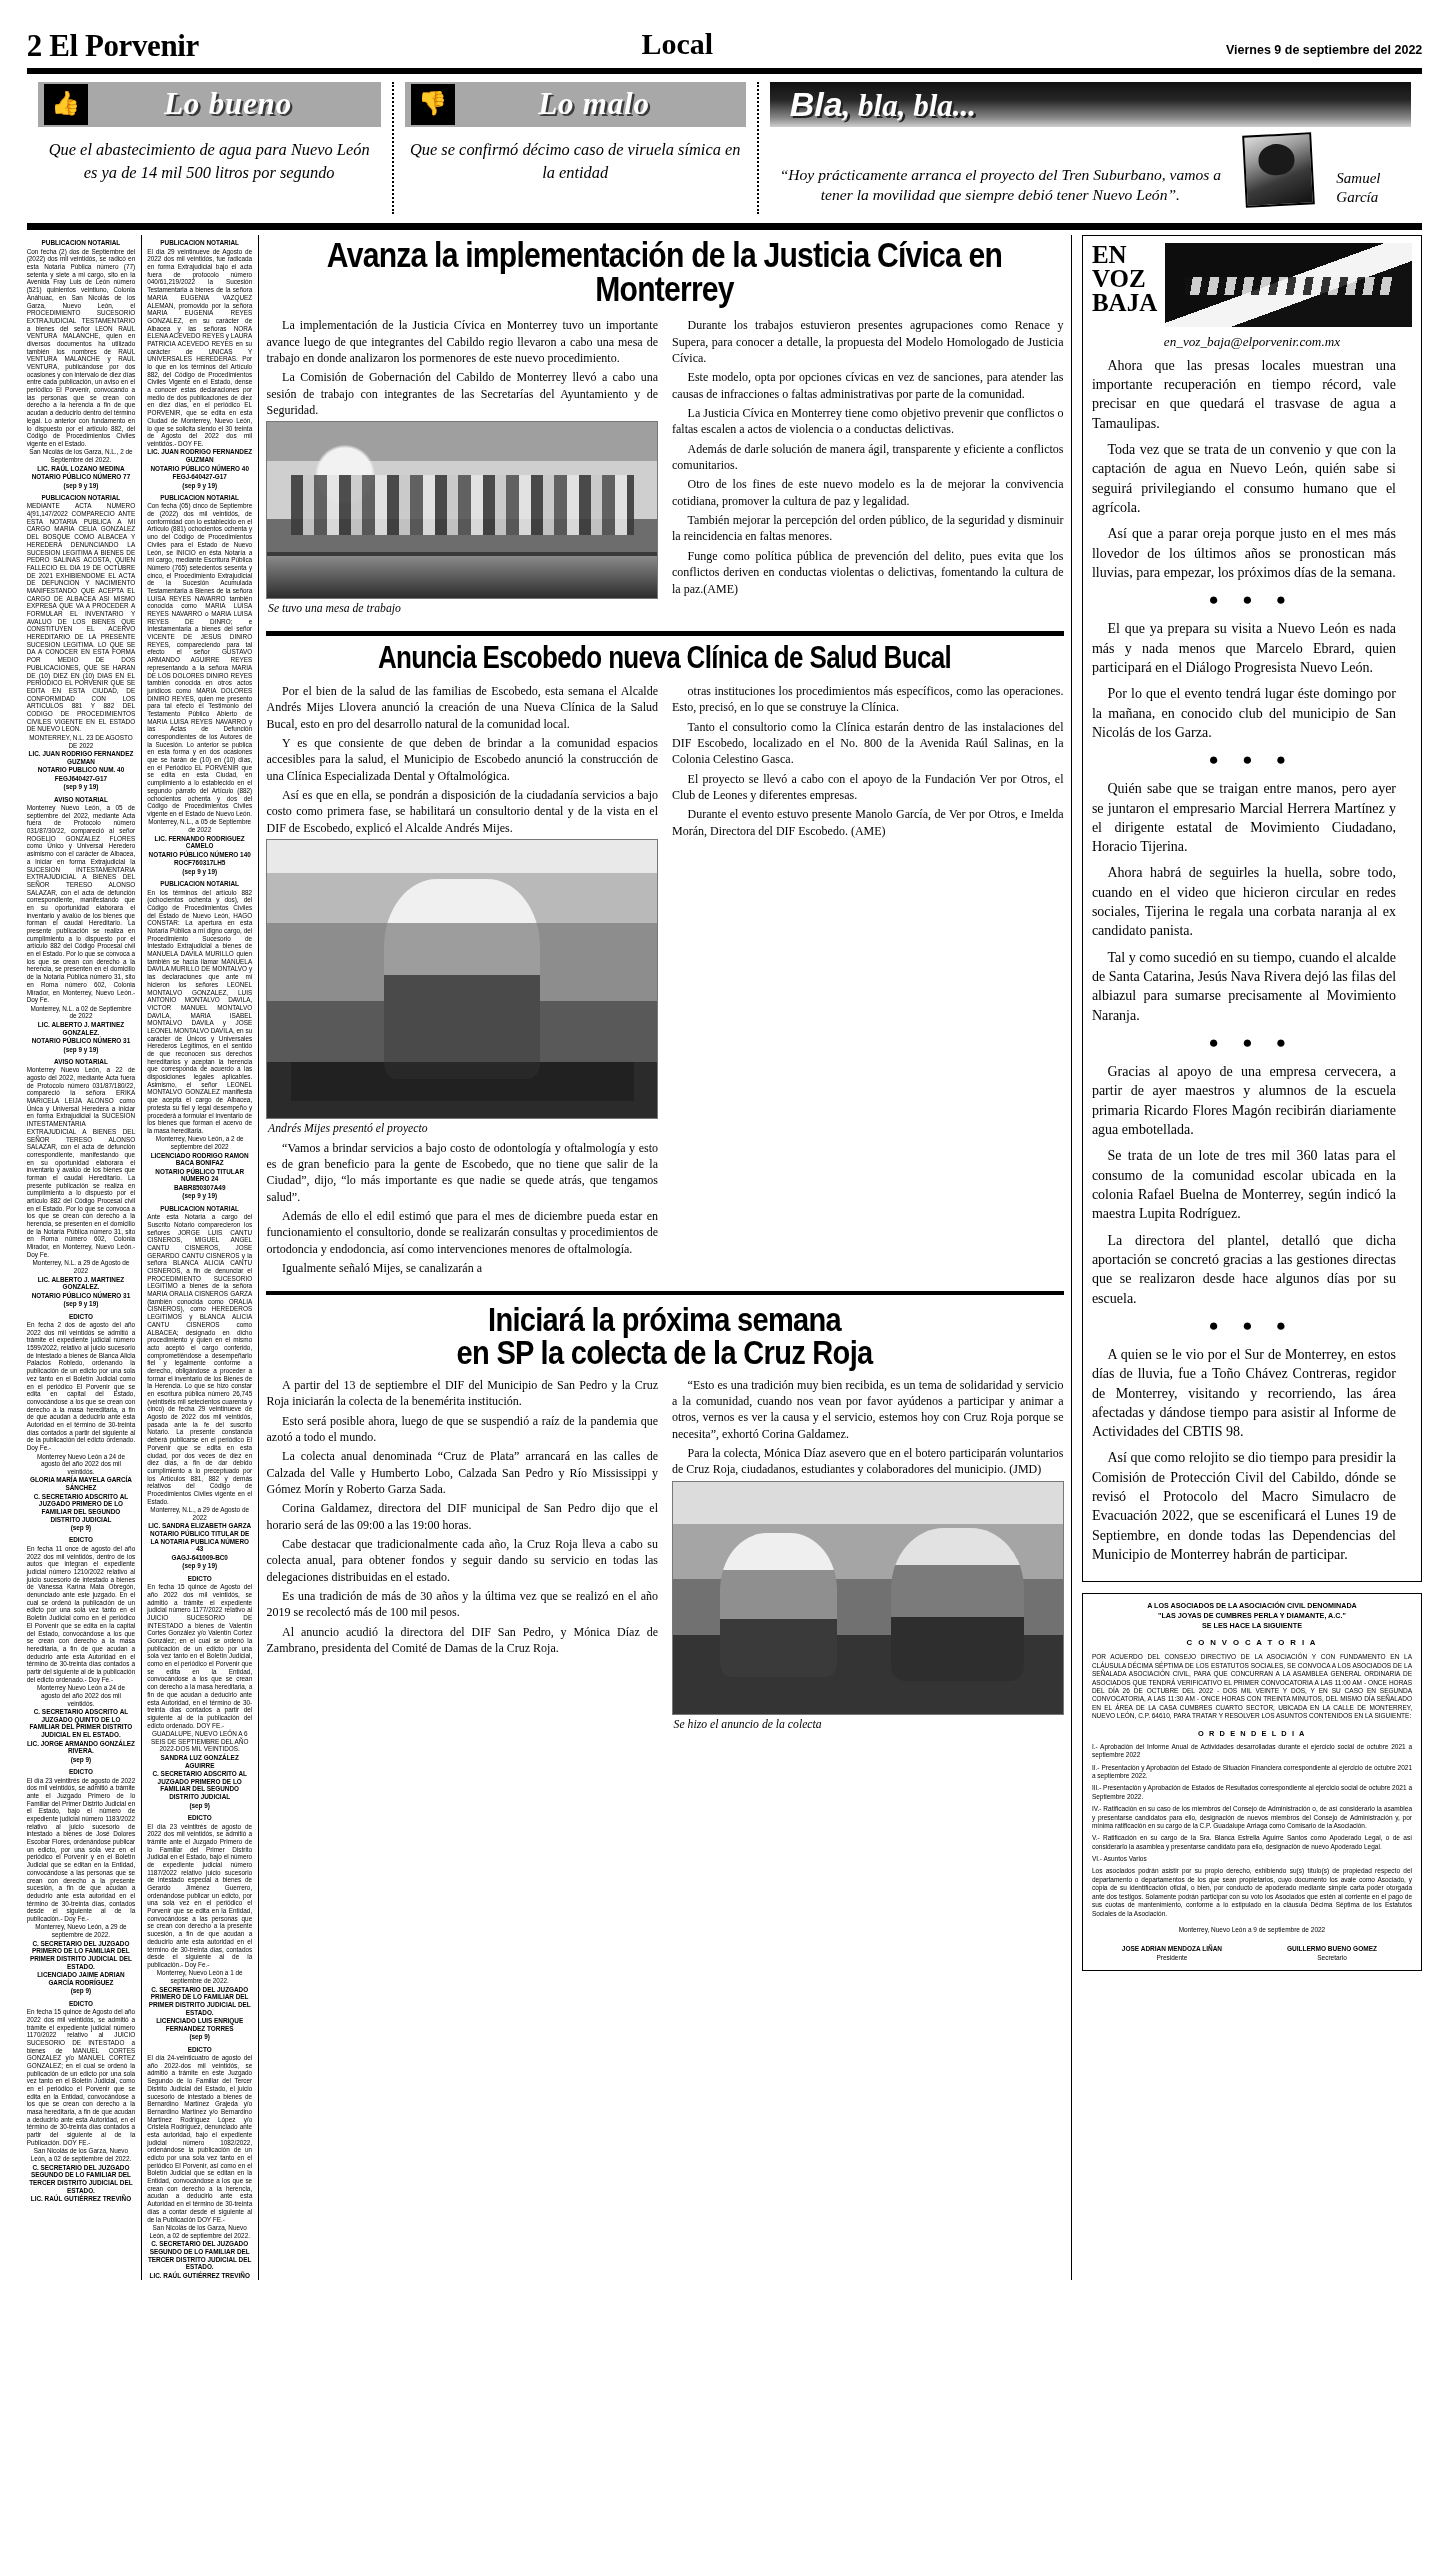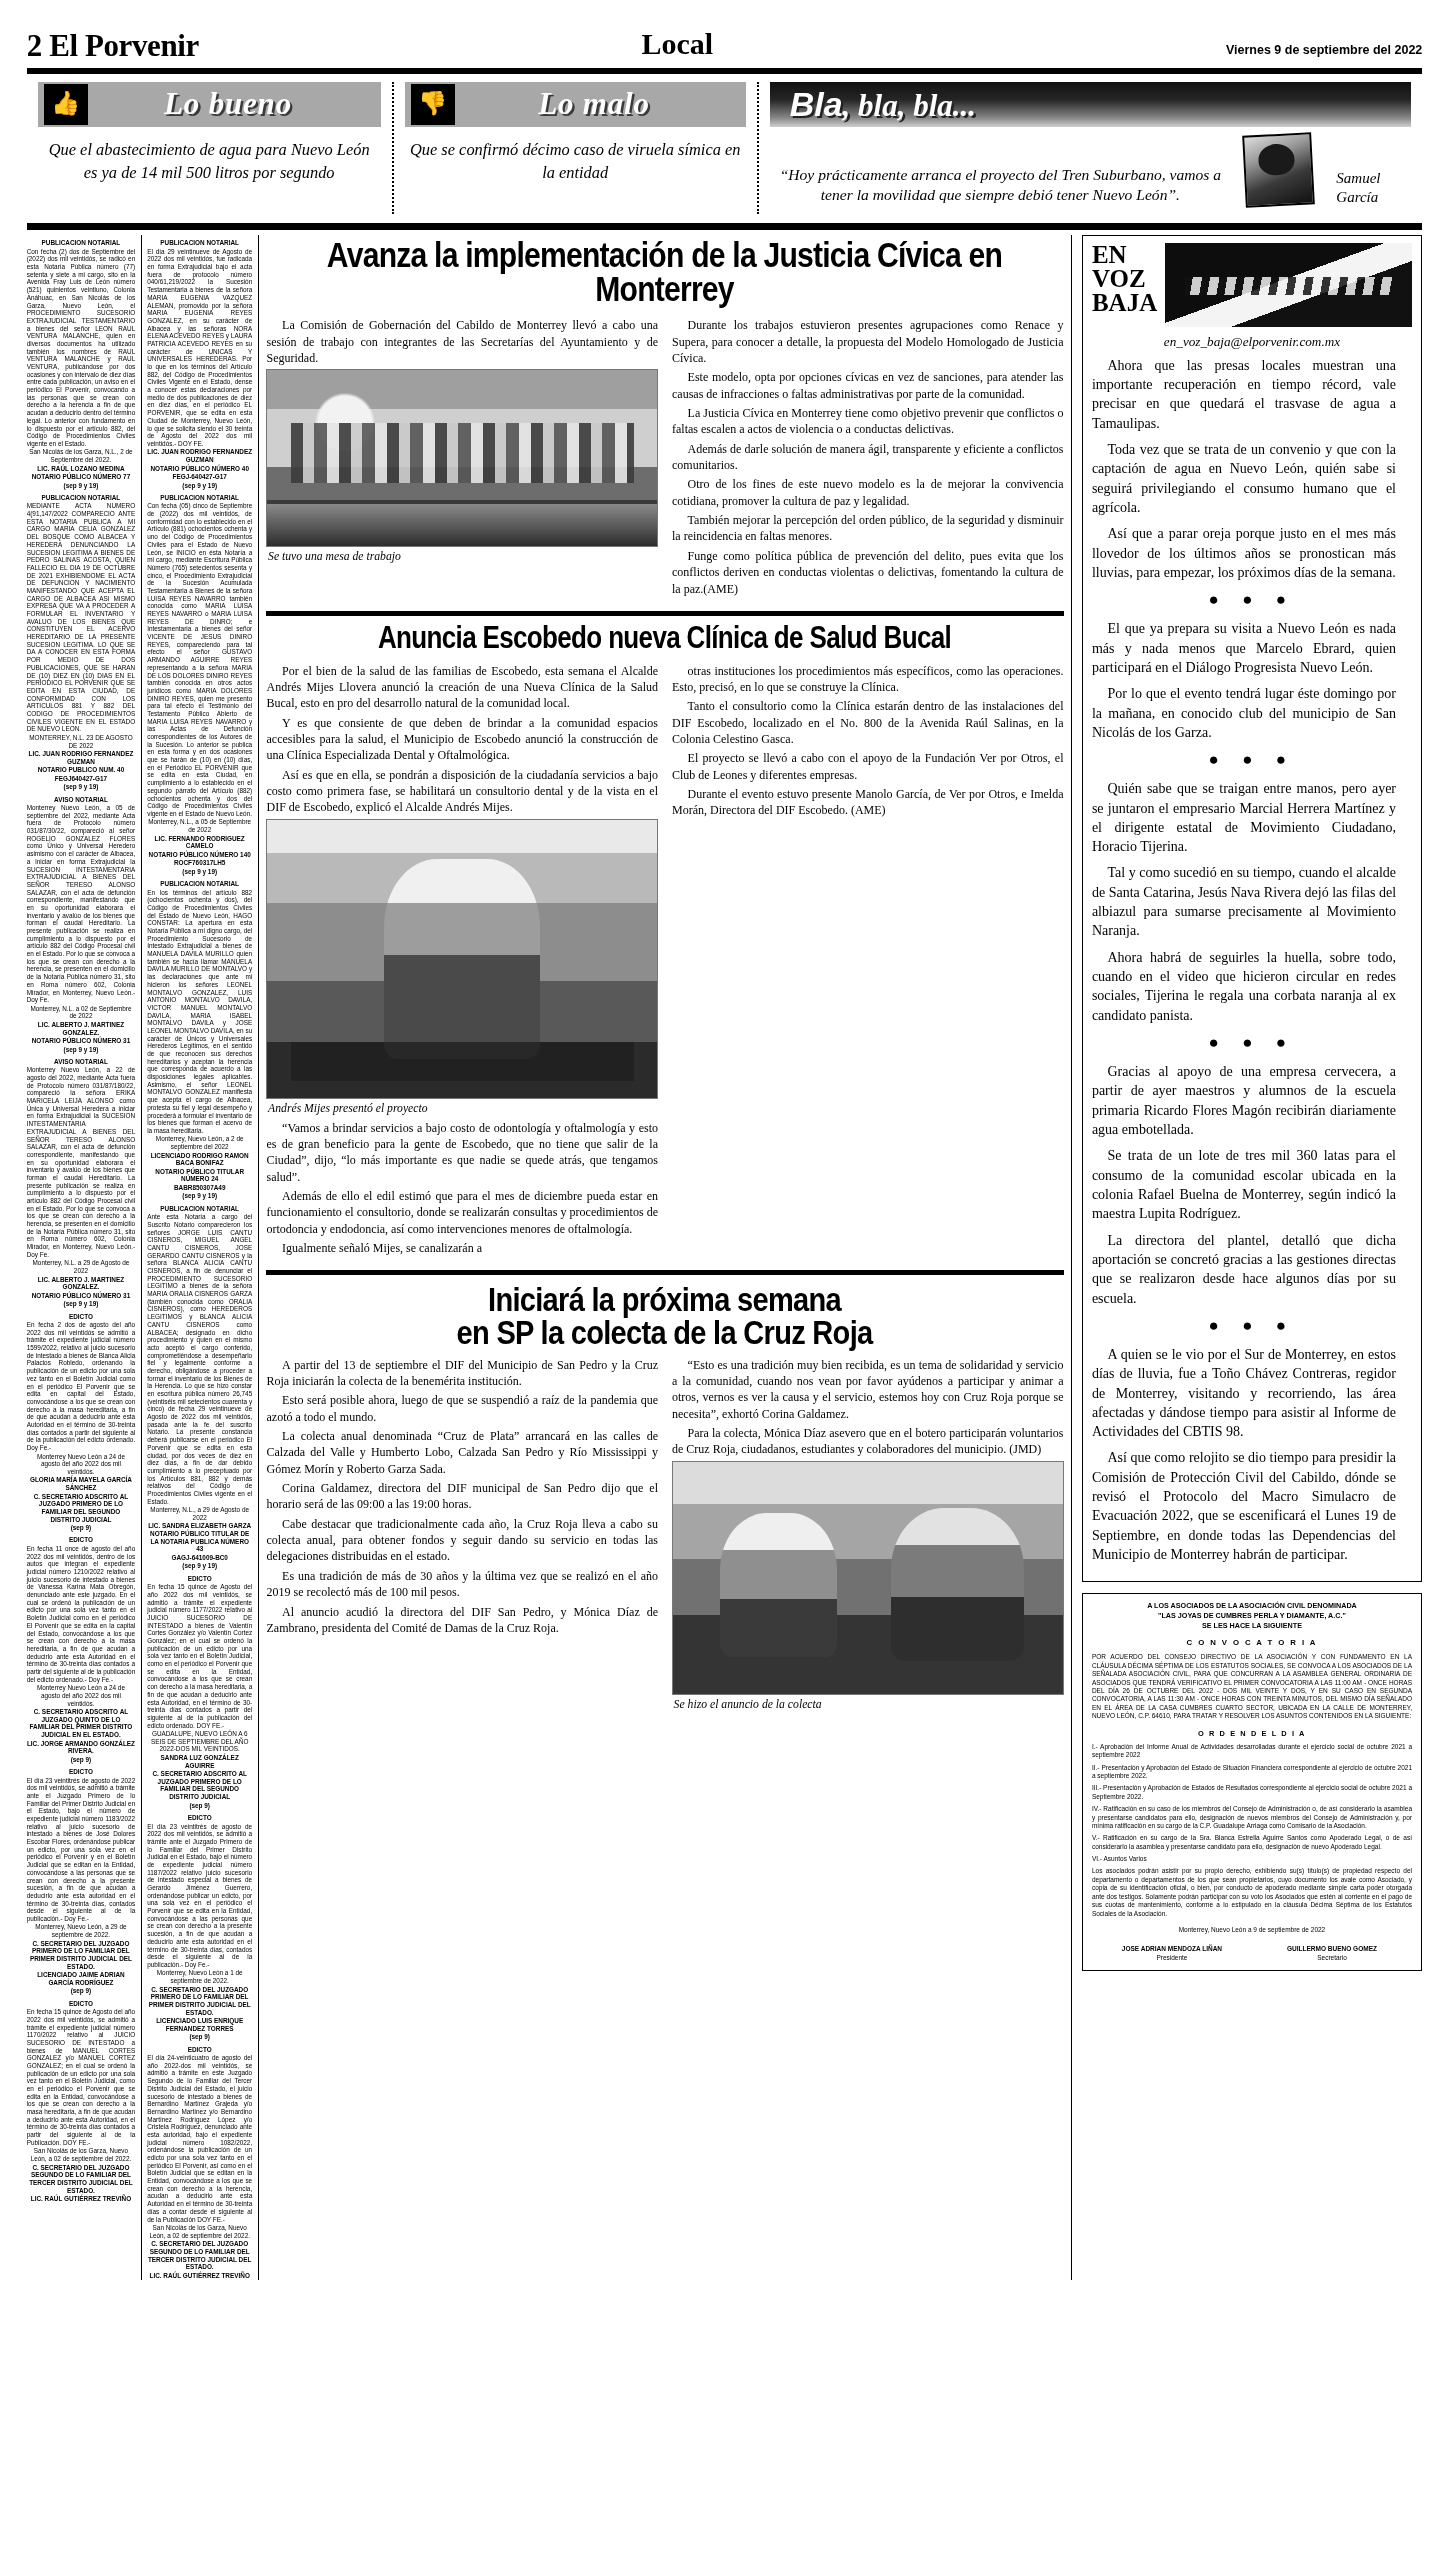--- a/index.html
+++ b/index.html
@@ -327,20 +327,21 @@
           <p class="nt-c">LIC. RAÚL GUTIÉRREZ TREVIÑO</p>
         </div>
     </div>
 
     <div class="col-main">
 
       <div>
         <div class="art-hl">Avanza la implementación de la Justicia Cívica en Monterrey</div>
         <div class="art-cols">
           <div class="art-col">
+            <p class="art-p">La implementación de la Justicia Cívica en Monterrey tuvo un importante avance luego de que integrantes del Cabildo regio llevaron a cabo una mesa de trabajo en donde analizaron los pormenores de este nuevo procedimiento.</p>
             <p class="art-p">La Comisión de Gobernación del Cabildo de Monterrey llevó a cabo una sesión de trabajo con integrantes de las Secretarías del Ayuntamiento y de Seguridad.</p>
             <div class="photo-box ph-mesa"></div>
             <div class="cap">Se tuvo una mesa de trabajo</div>
           </div>
           <div class="art-col">
             <p class="art-p">Durante los trabajos estuvieron presentes agrupaciones como Renace y Supera, para conocer a detalle, la propuesta del Modelo Homologado de Justicia Cívica.</p>
             <p class="art-p">Este modelo, opta por opciones cívicas en vez de sanciones, para atender las causas de infracciones o faltas administrativas por parte de la comunidad.</p>
             <p class="art-p">La Justicia Cívica en Monterrey tiene como objetivo prevenir que conflictos o faltas escalen a actos de violencia o a conductas delictivas.</p>
             <p class="art-p">Además de darle solución de manera ágil, transparente y eficiente a conflictos comunitarios.</p>
             <p class="art-p">Otro de los fines de este nuevo modelo es la de mejorar la convivencia cotidiana, promover la cultura de paz y legalidad.</p>
@@ -415,22 +416,22 @@
         <p class="voz-p">Ahora que las presas locales muestran una importante recuperación en tiempo récord, vale precisar en que quedará el trasvase de agua a Tamaulipas.</p>
         <p class="voz-p">Toda vez que se trata de un convenio y que con la captación de agua en Nuevo León, quién sabe si seguirá privilegiando el consumo humano que el agrícola.</p>
         <p class="voz-p">Así que a parar oreja porque justo en el mes más llovedor de los últimos años se pronostican más lluvias, para empezar, los próximos días de la semana.</p>
         <div class="dots">● ● ●</div>
 
         <p class="voz-p">El que ya prepara su visita a Nuevo León es nada más y nada menos que Marcelo Ebrard, quien participará en el Diálogo Progresista Nuevo León.</p>
         <p class="voz-p">Por lo que el evento tendrá lugar éste domingo por la mañana, en conocido club del municipio de San Nicolás de los Garza.</p>
         <div class="dots">● ● ●</div>
 
         <p class="voz-p">Quién sabe que se traigan entre manos, pero ayer se juntaron el empresario Marcial Herrera Martínez y el dirigente estatal de Movimiento Ciudadano, Horacio Tijerina.</p>
+        <p class="voz-p">Ahora habrá de seguirles la huella, sobre todo, cuando en el video que hicieron circular en redes sociales, Tijerina le regala una corbata naranja al ex candidato panista.</p>
         <p class="voz-p">Tal y como sucedió en su tiempo, cuando el alcalde de Santa Catarina, Jesús Nava Rivera dejó las filas del albiazul para sumarse precisamente al Movimiento Naranja.</p>
-        <p class="voz-p">Ahora habrá de seguirles la huella, sobre todo, cuando en el video que hicieron circular en redes sociales, Tijerina le regala una corbata naranja al ex candidato panista.</p>
         <div class="dots">● ● ●</div>
 
         <p class="voz-p">Gracias al apoyo de una empresa cervecera, a partir de ayer maestros y alumnos de la escuela primaria Ricardo Flores Magón recibirán diariamente agua embotellada.</p>
         <p class="voz-p">Se trata de un lote de tres mil 360 latas para el consumo de la comunidad escolar ubicada en la colonia Rafael Buelna de Monterrey, según indicó la maestra Lupita Rodríguez.</p>
         <p class="voz-p">La directora del plantel, detalló que dicha aportación se concretó gracias a las gestiones directas que se realizaron desde hace algunos días por su escuela.</p>
         <div class="dots">● ● ●</div>
 
         <p class="voz-p">A quien se le vio por el Sur de Monterrey, en estos días de lluvia, fue a Toño Chávez Contreras, regidor de Monterrey, visitando y recorriendo, las área afectadas y dándose tiempo para asistir al Informe de Actividades del CBTIS 98.</p>
         <p class="voz-p">Así que como relojito se dio tiempo para presidir la Comisión de Protección Civil del Cabildo, dónde se revisó el Protocolo del Macro Simulacro de Evacuación 2022, que se escenificará el Lunes 19 de Septiembre, en donde todas las Dependencias del Municipio de Monterrey habrán de participar.</p>
       </div>

